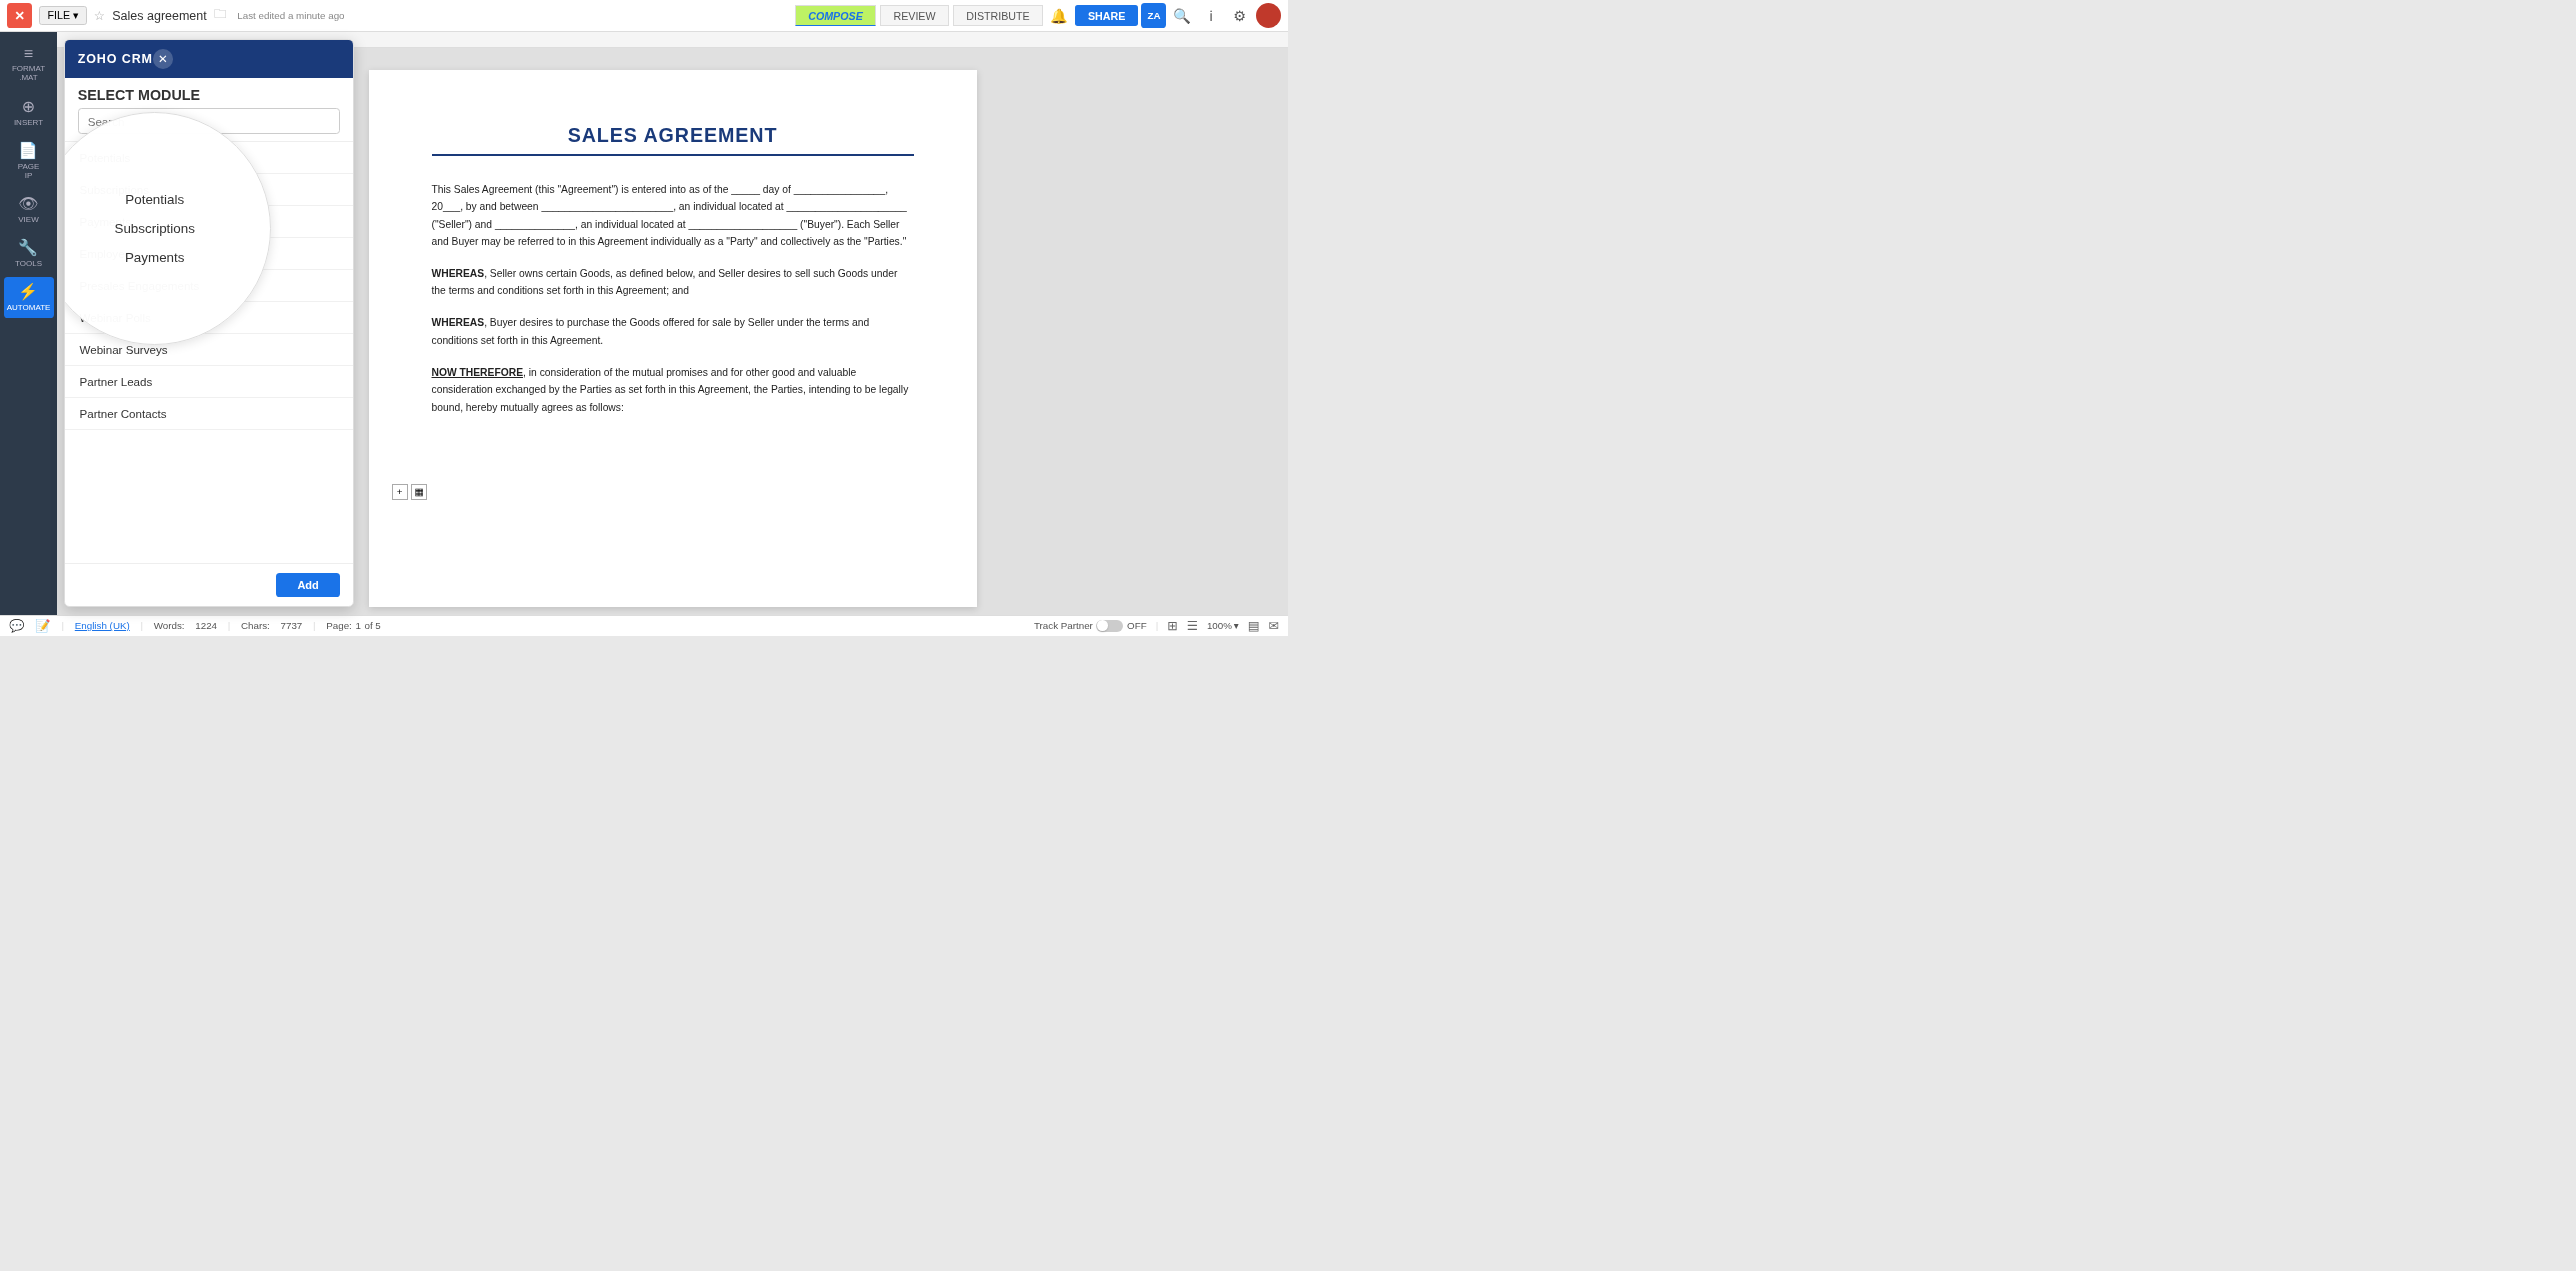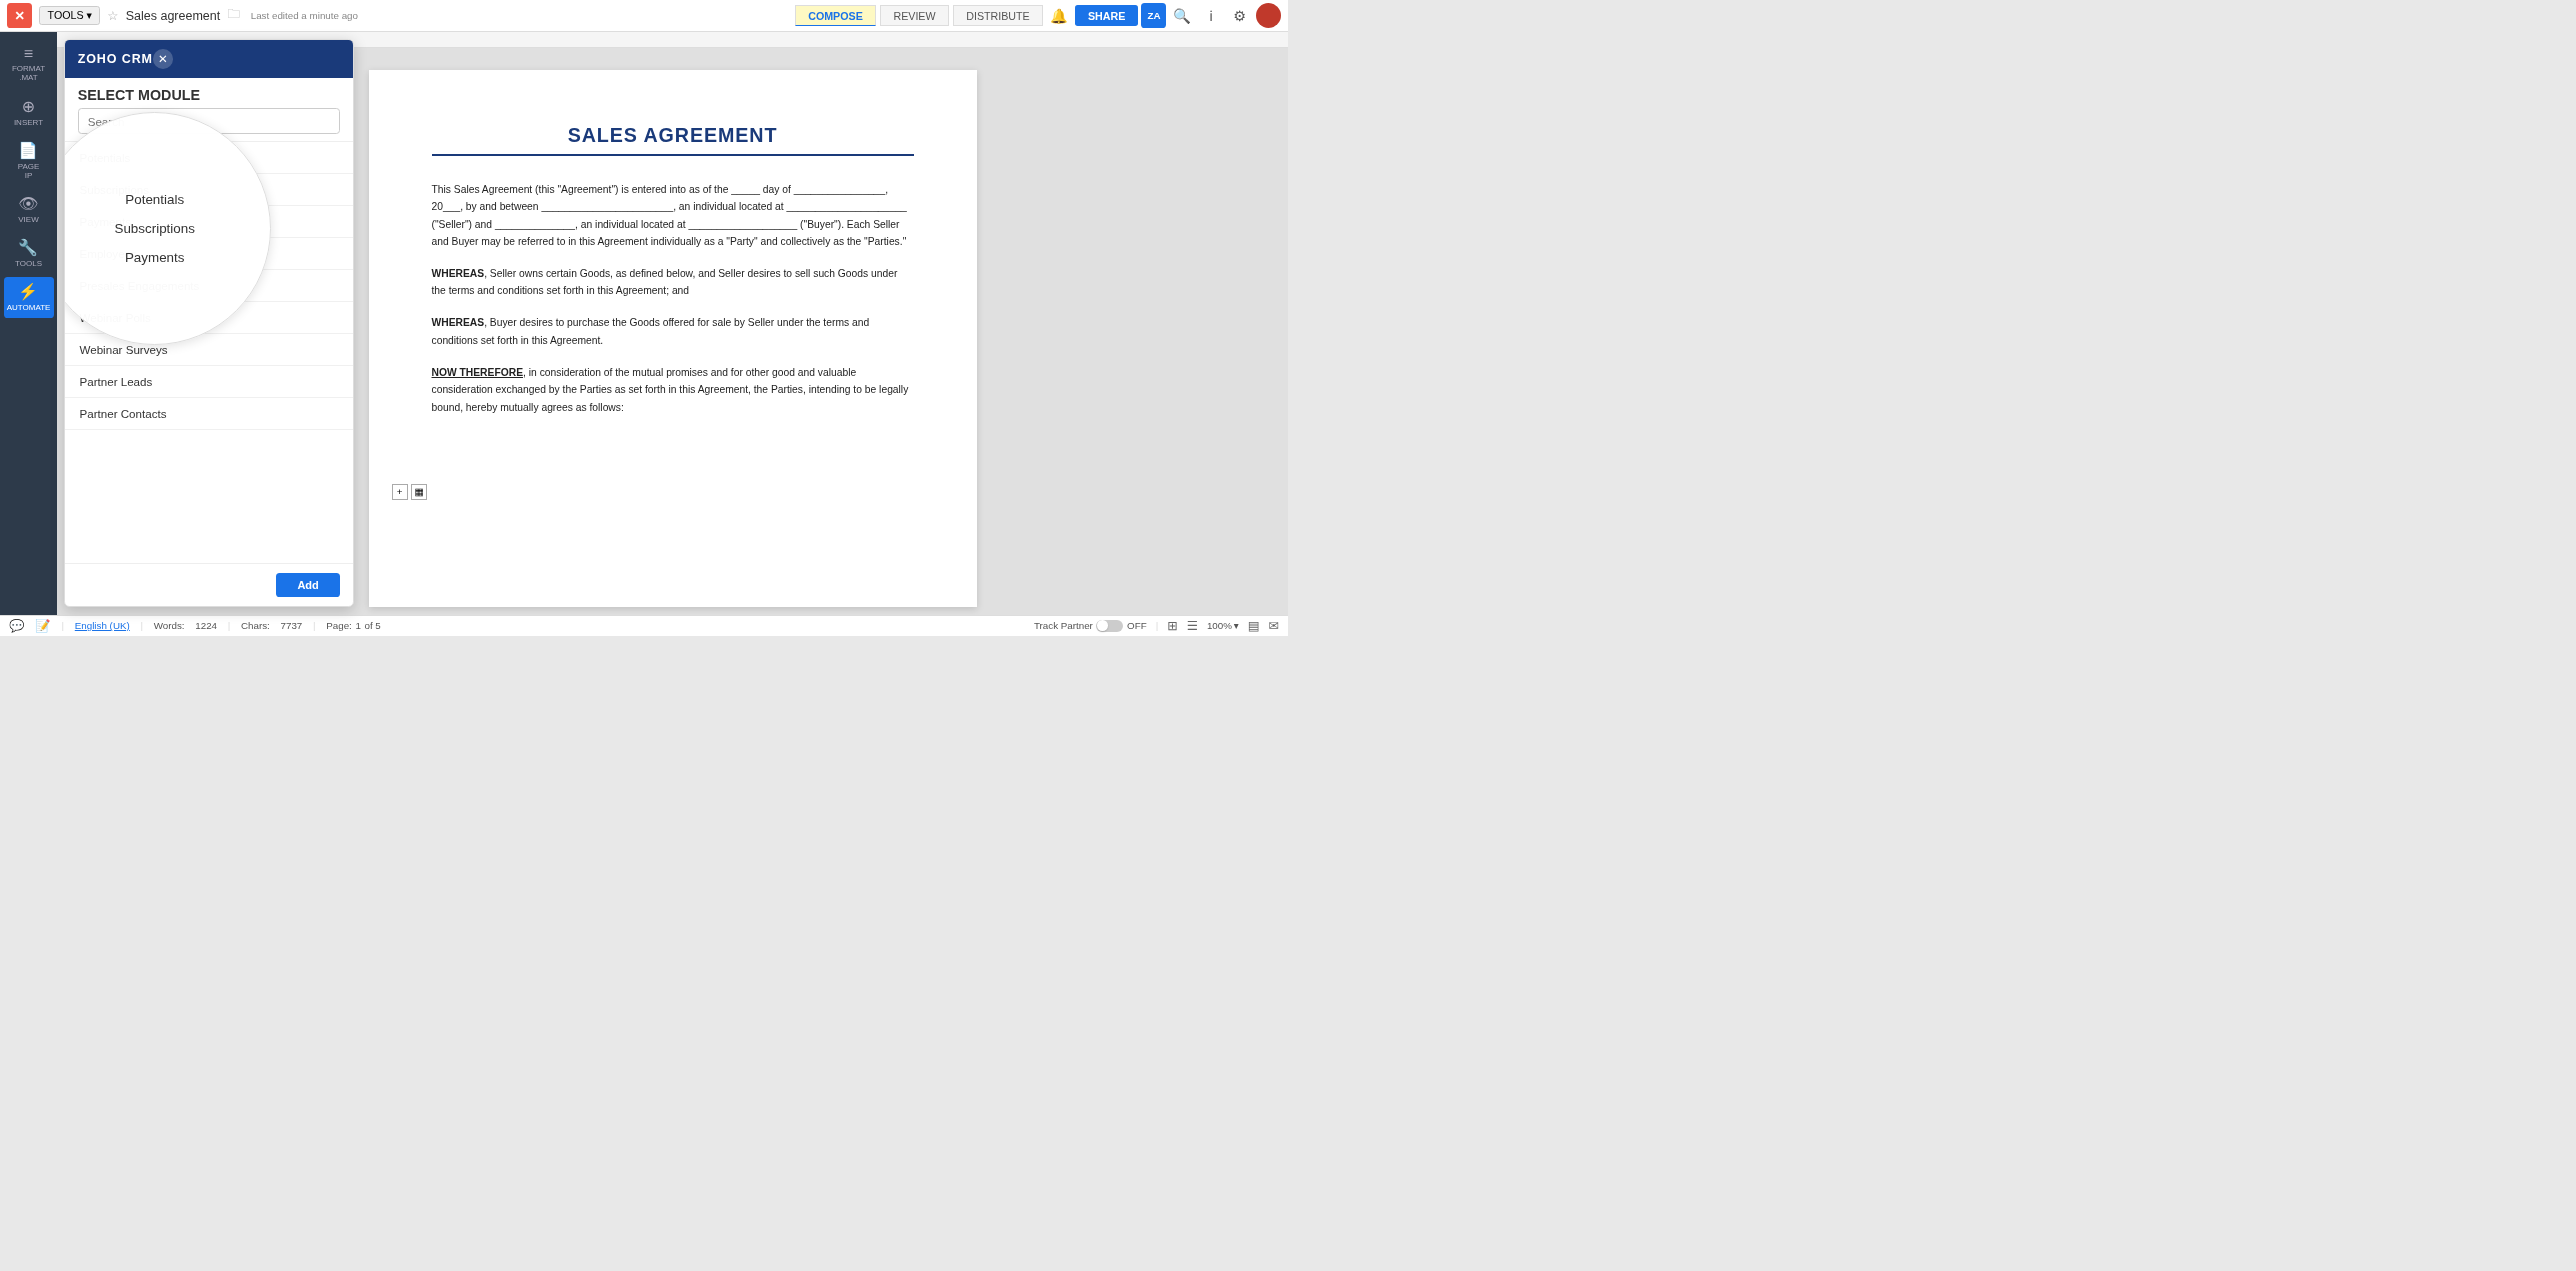--- a/index.html
+++ b/index.html
@@ -47,24 +47,25 @@
     }
     .tab-btn {
       padding: 3.6px 12.5px;
       border: 0.9px solid #ddd;
       background: #f5f5f5;
       cursor: pointer;
       font-size: 10.7px;
       color: #555;
     }
     .tab-btn.active {
-      background: #fef9c3;
+      background: #bef264;
       border-bottom: 1.8px solid #1a73e8;
       color: #1a73e8;
       font-weight: 600;
+      font-style: italic;
     }
     .share-btn {
       background: #1a73e8;
       color: #fff;
       border: none;
       padding: 4.5px 12.5px;
       border-radius: 2.7px;
       cursor: pointer;
       font-size: 10.7px;
       font-weight: 600;
@@ -314,21 +315,21 @@
       box-shadow: 0 0.9px 1.8px rgba(0,0,0,0.2);
     }
     .zoom-info { display: flex; align-items: center; gap: 1.8px; }
     .icon-small { font-size: 12.5px; color: #666; cursor: pointer; }
   </style>
 </head>
 <body>
 
 <div class="top-bar">
   <div class="close-btn">✕</div>
-  <div class="file-btn">TOOLS ▾</div>
+  <div class="file-btn">FILE ▾</div>
   <span class="star-icon">☆</span>
   <span class="doc-title">Sales agreement</span>
   <span class="folder-icon">🗀</span>
   <span class="last-edited">Last edited a minute ago</span>
   <div class="top-bar-right">
     <div class="tab-btn active">COMPOSE</div>
     <div class="tab-btn">REVIEW</div>
     <div class="tab-btn">DISTRIBUTE</div>
     <div class="icon-btn">🔔</div>
     <div class="share-btn">SHARE</div>

